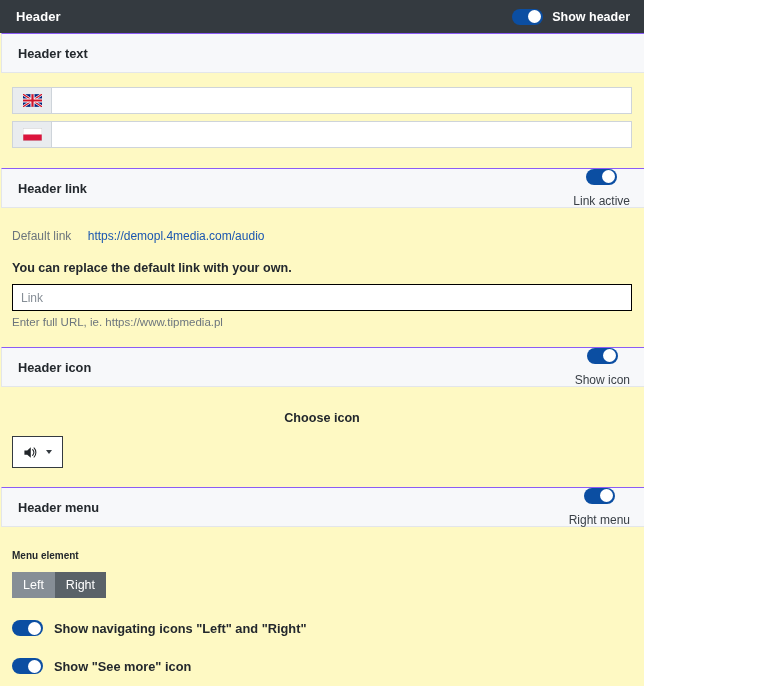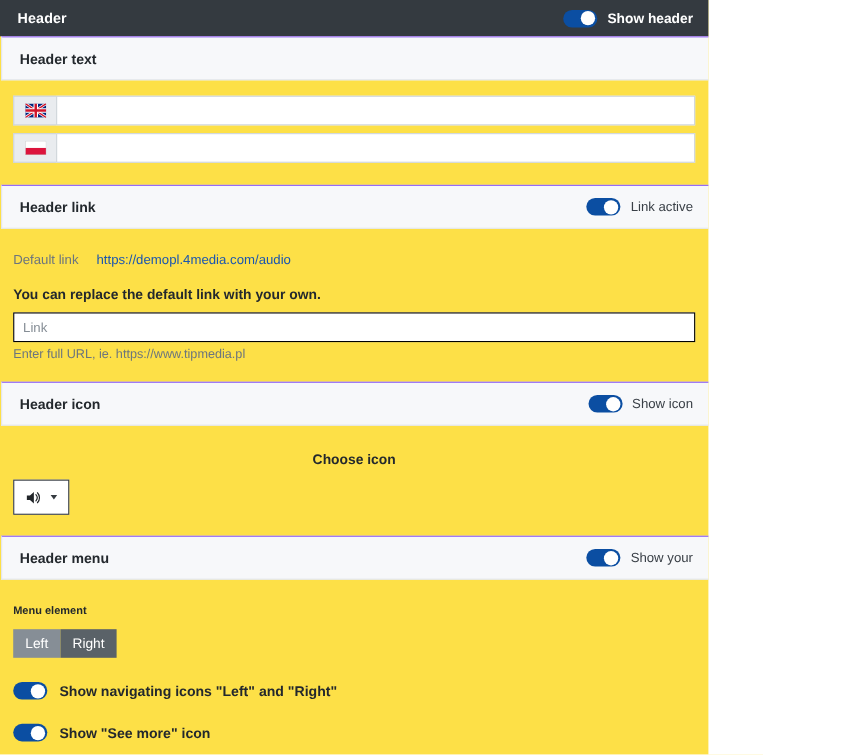--- a/index.html
+++ b/index.html
@@ -3,21 +3,21 @@
 <meta charset="utf-8">
 <style>
   * { box-sizing: border-box; }
   html, body {
     margin: 0; padding: 0;
     width: 779px; height: 686px;
     background: #ffffff;
     font-family: "Liberation Sans", sans-serif;
     overflow: hidden;
   }
-  .app { width: 644px; height: 686px; position: relative; background:#fde047; }
+  .app { width: 644px; height: 686px; position: relative; background:#fef9c3; }
 
   
   .topbar {
     height: 33px;
     background: #343a40;
     display: flex;
     align-items: center;
     justify-content: space-between;
     padding: 0 14px 0 16px;
   }
@@ -41,21 +41,21 @@
     align-items: center;
     justify-content: space-between;
     padding: 0 14px 0 16px;
     margin-left: 1px;
   }
   .section-head .sh-title {
     font-size: 12.8px;
     font-weight: bold;
     color: #23282d;
   }
-  .section-head-right { display:flex; align-items:center; gap: 9px; }
+  .section-head-right { display:flex; align-items:center; gap: 9px; flex-direction: column; }
   .section-head-right .toggle-label { font-size: 12px; color:#3a4047; }
 
   
   .switch {
     width: 31px; height: 16px;
     border-radius: 9px;
     background: #0b4ea2;
     position: relative;
     display: inline-block;
     flex: none;
@@ -309,21 +309,21 @@
     </div>
     <div class="gap-md"></div>
   </div>
 
   <div class="section-head">
     <span class="sh-title">Header menu</span>
     <div class="section-head-right">
       <span class="switch">
         <span class="knob"></span>
       </span>
-      <span class="toggle-label">Show your</span>
+      <span class="toggle-label">Right menu</span>
     </div>
   </div>
 
   <div class="body-pad">
     <div class="menu-label">Menu element</div>
 
     <div class="btn-group">
       <button class="btn-left">Left</button>
       <button class="btn-right">Right</button>
     </div>

